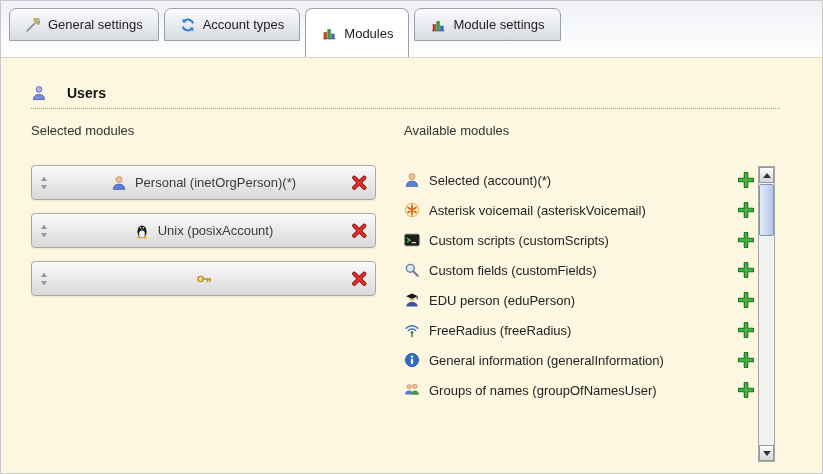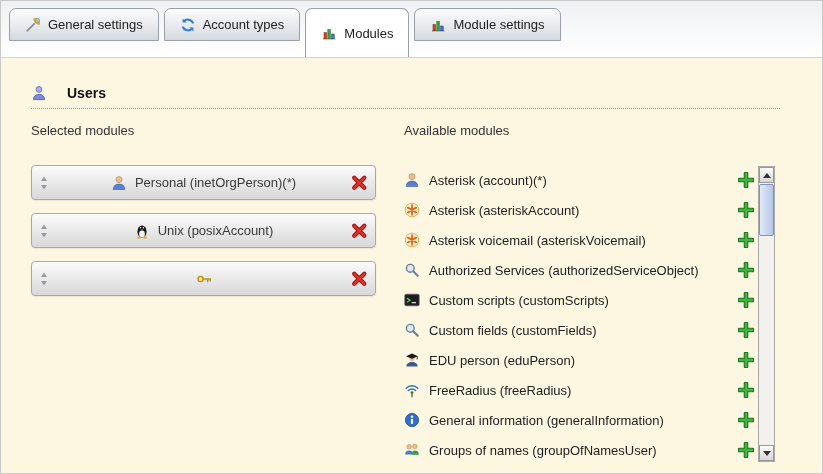--- a/index.html
+++ b/index.html
@@ -202,70 +202,44 @@
 
   </div>
 
   <div class="available-list">
 
     <div class="avail-row">
       <svg class="ic" viewBox="0 0 16 16">
         <circle cx="8" cy="4.6" r="3" fill="#eac092" stroke="#b08050" stroke-width="0.6"></circle>
         <path d="M2.2 14.5c0-3.6 2.5-5.4 5.8-5.4s5.8 1.8 5.8 5.4z" fill="#5b7fd4" stroke="#3c5aa8" stroke-width="0.6"></path>
       </svg>
-      <span class="txt">Asterisk (account)(*)</span>
-      <button class="btn">
-        <svg viewBox="0 0 16 16">
-          <path d="M8 1.5v13M1.5 8h13" stroke="#1e7a1e" stroke-width="4.6" stroke-linecap="round"></path>
-          <path d="M8 2v12M2 8h12" stroke="#46b246" stroke-width="2.4" stroke-linecap="round"></path>
-        </svg>
-      </button>
-    </div>
+      <span class="txt">Selected (account)(*)</span>
+      <button class="btn">
+        <svg viewBox="0 0 16 16">
+          <path d="M8 1.5v13M1.5 8h13" stroke="#1e7a1e" stroke-width="4.6" stroke-linecap="round"></path>
+          <path d="M8 2v12M2 8h12" stroke="#46b246" stroke-width="2.4" stroke-linecap="round"></path>
+        </svg>
+      </button>
+    </div>
+
 
     <div class="avail-row">
       <svg class="ic" viewBox="0 0 16 16">
         <circle cx="8" cy="8" r="6.8" fill="#fdeecd" stroke="#e0a030" stroke-width="0.8"></circle>
         <path d="M8 3.2v9.6M3.8 5.6l8.4 4.8M12.2 5.6L3.8 10.4" stroke="#e06010" stroke-width="1.7" stroke-linecap="round"></path>
       </svg>
-      <span class="txt">Asterisk (asteriskAccount)</span>
-      <button class="btn">
-        <svg viewBox="0 0 16 16">
-          <path d="M8 1.5v13M1.5 8h13" stroke="#1e7a1e" stroke-width="4.6" stroke-linecap="round"></path>
-          <path d="M8 2v12M2 8h12" stroke="#46b246" stroke-width="2.4" stroke-linecap="round"></path>
-        </svg>
-      </button>
-    </div>
-
-    <div class="avail-row">
-      <svg class="ic" viewBox="0 0 16 16">
-        <circle cx="8" cy="8" r="6.8" fill="#fdeecd" stroke="#e0a030" stroke-width="0.8"></circle>
-        <path d="M8 3.2v9.6M3.8 5.6l8.4 4.8M12.2 5.6L3.8 10.4" stroke="#e06010" stroke-width="1.7" stroke-linecap="round"></path>
-      </svg>
       <span class="txt">Asterisk voicemail (asteriskVoicemail)</span>
       <button class="btn">
         <svg viewBox="0 0 16 16">
           <path d="M8 1.5v13M1.5 8h13" stroke="#1e7a1e" stroke-width="4.6" stroke-linecap="round"></path>
           <path d="M8 2v12M2 8h12" stroke="#46b246" stroke-width="2.4" stroke-linecap="round"></path>
         </svg>
       </button>
     </div>
 
-    <div class="avail-row">
-      <svg class="ic" viewBox="0 0 16 16">
-        <circle cx="6.3" cy="6.3" r="3.9" fill="#dce8f4" stroke="#708090" stroke-width="1.4"></circle>
-        <path d="M9.3 9.3l4.4 4.4" stroke="#708090" stroke-width="2.2" stroke-linecap="round"></path>
-      </svg>
-      <span class="txt">Authorized Services (authorizedServiceObject)</span>
-      <button class="btn">
-        <svg viewBox="0 0 16 16">
-          <path d="M8 1.5v13M1.5 8h13" stroke="#1e7a1e" stroke-width="4.6" stroke-linecap="round"></path>
-          <path d="M8 2v12M2 8h12" stroke="#46b246" stroke-width="2.4" stroke-linecap="round"></path>
-        </svg>
-      </button>
-    </div>
 
     <div class="avail-row">
       <svg class="ic" viewBox="0 0 16 16">
         <rect x="0.8" y="2.2" width="14.4" height="11.6" rx="1.4" fill="#1c1c1c" stroke="#666" stroke-width="0.8"></rect>
         <path d="M3 6l3 2.2L3 10.2" stroke="#58d058" stroke-width="1.3" fill="none"></path>
         <path d="M7.6 10.6h4.4" stroke="#d8d8d8" stroke-width="1.3"></path>
       </svg>
       <span class="txt">Custom scripts (customScripts)</span>
       <button class="btn">
         <svg viewBox="0 0 16 16">

